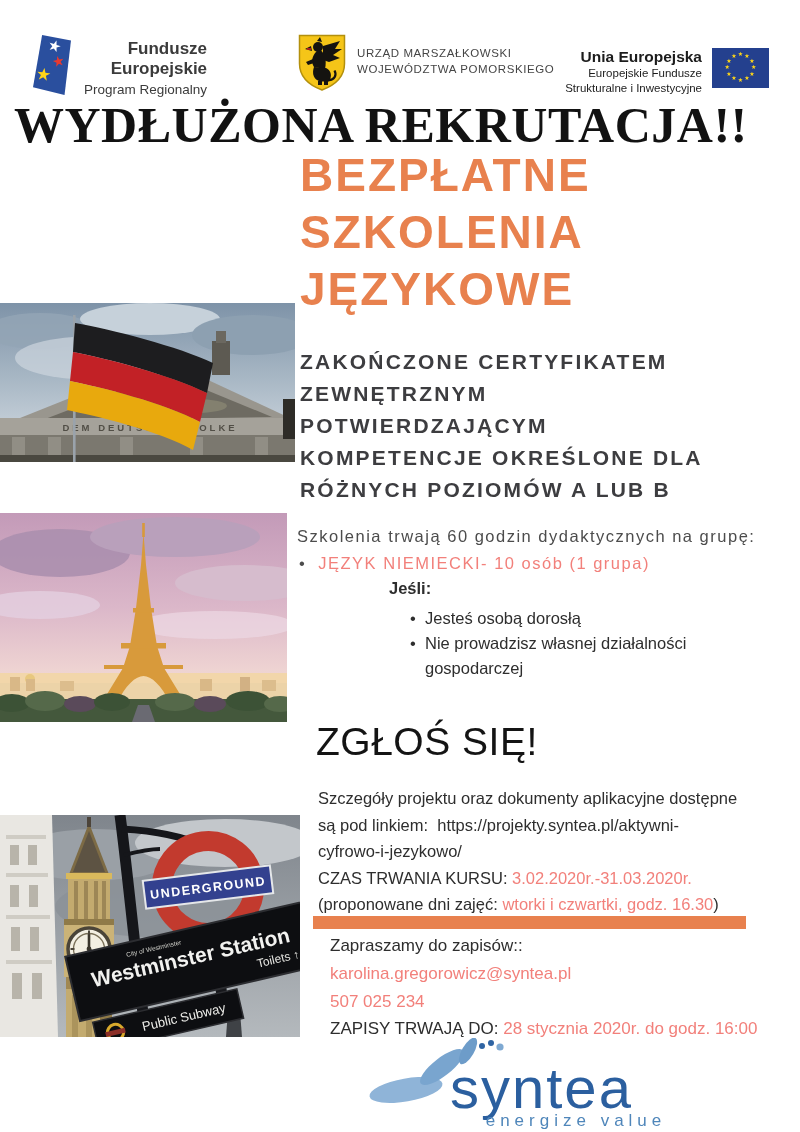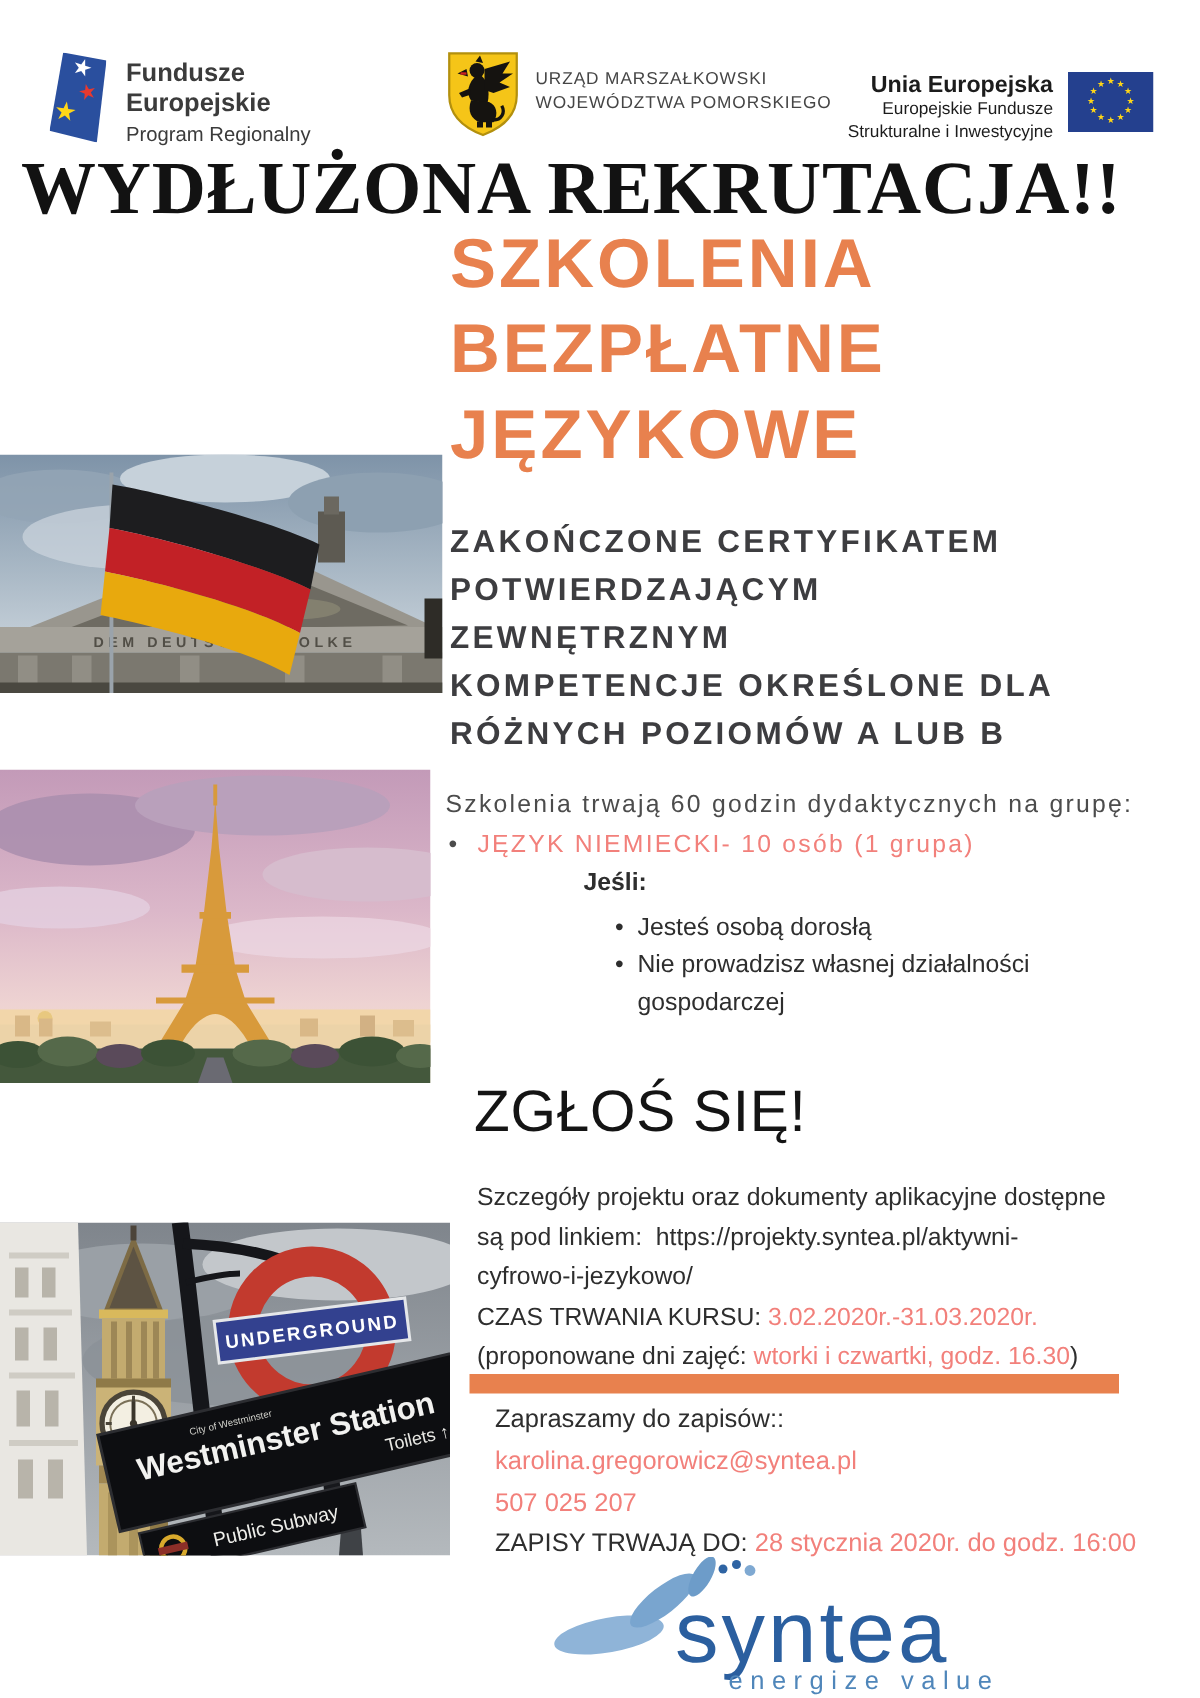--- a/index.html
+++ b/index.html
@@ -10,21 +10,21 @@
   .abs{position:absolute;}
 
   
   .fe-flag{left:33px;top:35px;width:38px;height:60px;background:#2a4f9e;
     clip-path:polygon(24% 0%,100% 9%,83% 100%,0% 87%);}
   .fe-star{position:absolute;font-size:15px;line-height:1;}
   .fe-star.white{left:15px;top:3px;color:#ffffff;transform:rotate(18deg);}
   .fe-star.red{left:19px;top:19px;color:#e8392f;font-size:14px;transform:rotate(-12deg);}
   .fe-star.yellow{left:3px;top:31px;color:#ffd617;font-size:17px;transform:rotate(8deg);}
   .fe-text{left:84px;top:39px;color:#3b3b3b;}
-  .fe-name{font-size:17px;font-weight:700;line-height:20px;}
+  .fe-name{font-size:17px;font-weight:700;line-height:20px;text-align:right;}
   .fe-sub{font-size:13.5px;margin-top:3px;}
   .herb{left:298px;top:34px;width:48px;height:58px;}
   .urzad{left:357px;top:45px;font-size:11.5px;letter-spacing:.6px;color:#454545;line-height:16px;}
   .eu-text{left:540px;top:47px;width:162px;text-align:right;color:#1c1c1c;}
   .eu-title{font-size:15.5px;font-weight:700;line-height:19px;}
   .eu-sub{font-size:11.5px;line-height:14.5px;}
   .eu-flag{left:712px;top:48px;width:57px;height:40px;}
 
   
   .banner-title{left:14px;top:96px;font-family:"Liberation Serif",serif;font-weight:700;
@@ -123,22 +123,22 @@
         <text x="15.3" y="21">★</text>
           <text x="17" y="14.5">★</text>
           <text x="22" y="9.7">★</text>
       </g>
     </svg>
   </div>
 
   <div class="abs banner-title">WYDŁUŻONA REKRUTACJA!!</div>
 
   <div class="abs hero">
+    <div>BEZPŁATNE</div>
     <div>SZKOLENIA</div>
-    <div>BEZPŁATNE</div>
     <div>JĘZYKOWE</div>
   </div>
 
   <div class="abs photo1">
     <svg width="295" height="159" viewBox="0 0 295 159">
       <defs>
         <linearGradient id="sky1" x1="0" y1="0" x2="0" y2="1">
           <stop offset="0" stop-color="#7e93a8"></stop>
             <stop offset=".5" stop-color="#aab9c6"></stop>
             <stop offset="1" stop-color="#d9e0e6"></stop>
@@ -171,22 +171,22 @@
         <rect x="73" y="12" width="2.6" height="147" fill="#9aa3ab"></rect>
         <path d="M75,20 C110,26 180,44 213,60 L207,90 C170,72 105,55 73,49 Z" fill="#1d1d1f"></path>
         <path d="M73,49 C105,55 170,72 207,90 L200,119 C165,100 100,84 70,78 Z" fill="#c22126"></path>
         <path d="M70,78 C100,84 165,100 200,119 L193,147 C160,128 96,113 67,107 Z" fill="#e8a90d"></path>
       </g>
     </svg>
   </div>
 
   <div class="abs certificate">
     <div>ZAKOŃCZONE CERTYFIKATEM</div>
+    <div>ZEWNĘTRZNYM</div>
     <div>POTWIERDZAJĄCYM</div>
-    <div>ZEWNĘTRZNYM</div>
     <div>KOMPETENCJE OKREŚLONE DLA</div>
     <div>RÓŻNYCH POZIOMÓW A LUB B</div>
   </div>
 
   <div class="abs photo2">
     <svg width="287" height="209" viewBox="0 0 287 209">
       <defs>
         <linearGradient id="sky2" x1="0" y1="0" x2="0" y2="1">
           <stop offset="0" stop-color="#c39ab8"></stop>
             <stop offset=".45" stop-color="#dbb7c9"></stop>
@@ -251,21 +251,21 @@
     <div><span>cyfrowo-i-jezykowo/</span></div>
     <div><span>CZAS TRWANIA KURSU: </span><span class="coral-t">3.02.2020r.-31.03.2020r.</span></div>
     <div><span>(proponowane dni zajęć: </span><span class="coral-t">wtorki i czwartki, godz. 16.30</span><span>)</span></div>
   </div>
 
   <div class="abs orange-bar"></div>
 
   <div class="abs signup">
     <div>Zapraszamy do zapisów::</div>
     <div class="coral-t">karolina.gregorowicz@syntea.pl</div>
-    <div class="coral-t">507 025 207</div>
+    <div class="coral-t">507 025 234</div>
     <div><span>ZAPISY TRWAJĄ DO: </span><span class="coral-t">28 stycznia 2020r. do godz. 16:00</span></div>
   </div>
 
   <div class="abs photo3">
     <svg width="300" height="222" viewBox="0 0 300 222">
       <defs>
         <linearGradient id="sky3" x1="0" y1="0" x2="0" y2="1">
           <stop offset="0" stop-color="#7f858c"></stop>
             <stop offset="1" stop-color="#b4b9bd"></stop>
         </linearGradient>

